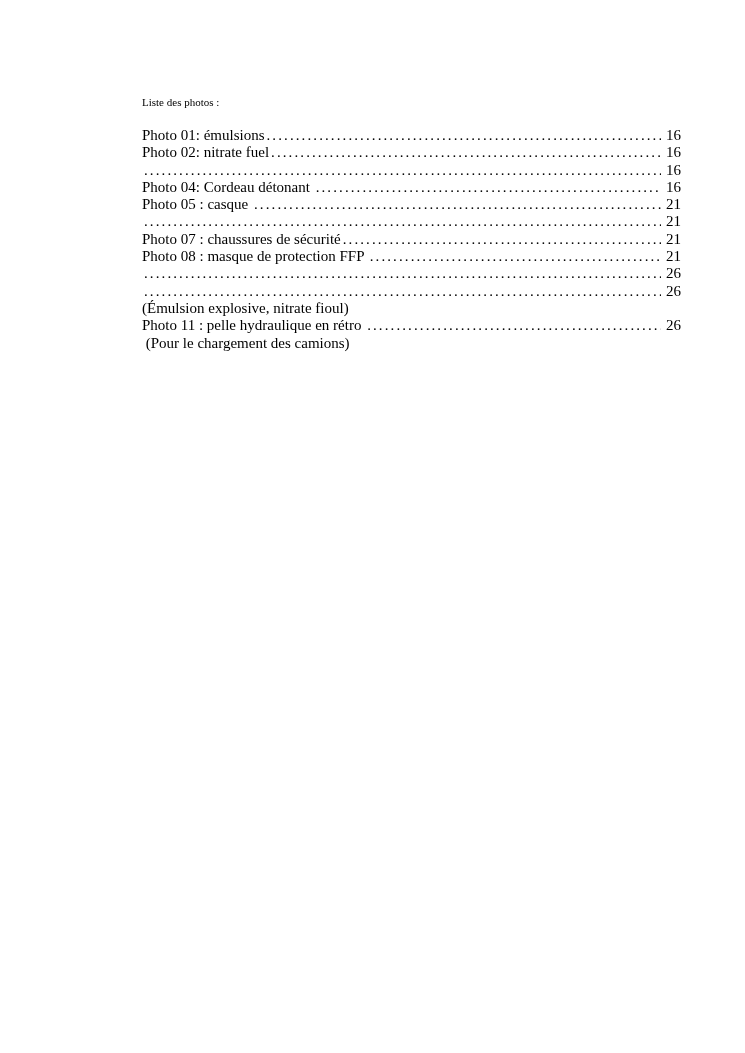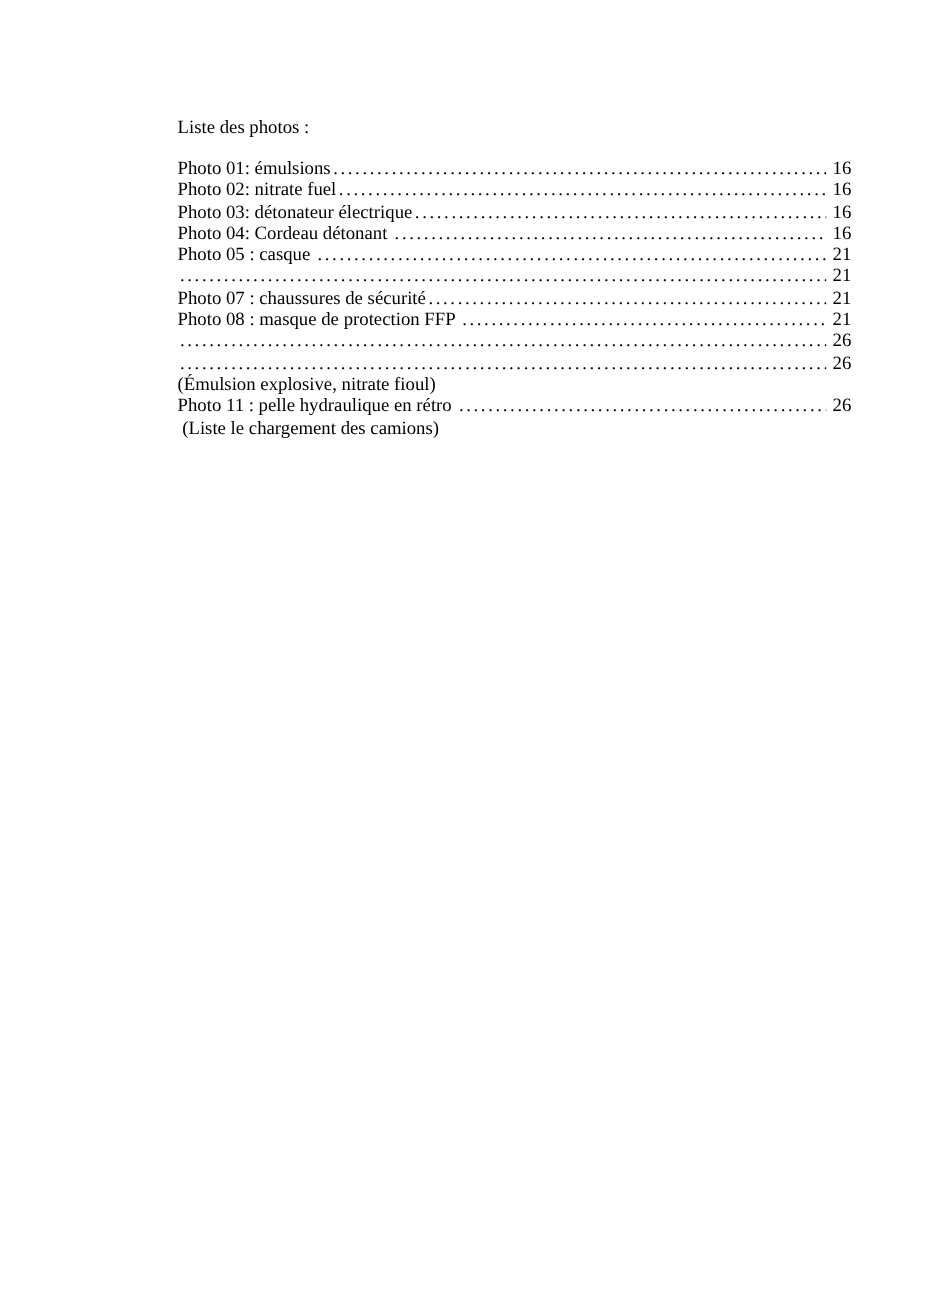--- a/index.html
+++ b/index.html
@@ -15,21 +15,21 @@
     background: #ffffff;
     overflow: hidden;
   }
   .content {
     position: absolute;
     left: 142px;
     top: 94px;
     width: 539px;
   }
   .doc-title {
-    font-size: 15px;
+    font-size: 11px;
     line-height: 17px;
     margin: 0 0 16px 0;
     font-weight: normal;
     white-space: pre;
   }
   .toc { width: 100%; }
   .toc-row {
     display: flex;
     align-items: flex-end;
     font-size: 15px;
@@ -70,21 +70,20 @@
         <span class="toc-page">16</span>
       </div>
 
       <div class="toc-row">
         <span class="toc-label">Photo 02: nitrate fuel</span>
         <span class="toc-dots"></span>
         <span class="toc-page">16</span>
       </div>
 
       <div class="toc-row">
-        <span class="toc-label">Photo 03: détonateur électrique</span>
         <span class="toc-dots"></span>
         <span class="toc-page">16</span>
       </div>
 
       <div class="toc-row">
         <span class="toc-label">Photo 04: Cordeau détonant </span>
         <span class="toc-dots"></span>
         <span class="toc-page">16</span>
       </div>
 
@@ -125,18 +124,18 @@
         <span class="toc-label">(Émulsion explosive, nitrate fioul)</span>
       </div>
 
       <div class="toc-row">
         <span class="toc-label">Photo 11 : pelle hydraulique en rétro </span>
         <span class="toc-dots"></span>
         <span class="toc-page">26</span>
       </div>
 
       <div class="toc-row">
-        <span class="toc-label"> (Liste le chargement des camions)</span>
+        <span class="toc-label"> (Pour le chargement des camions)</span>
       </div>
 
     </div>
   </div>
 </div>
 
 </body></html>

